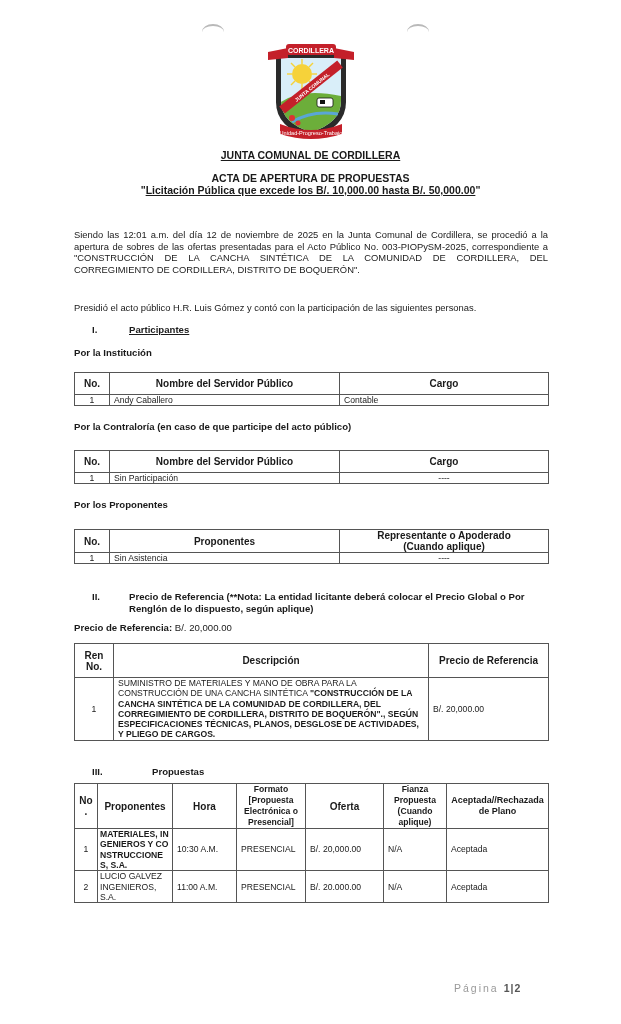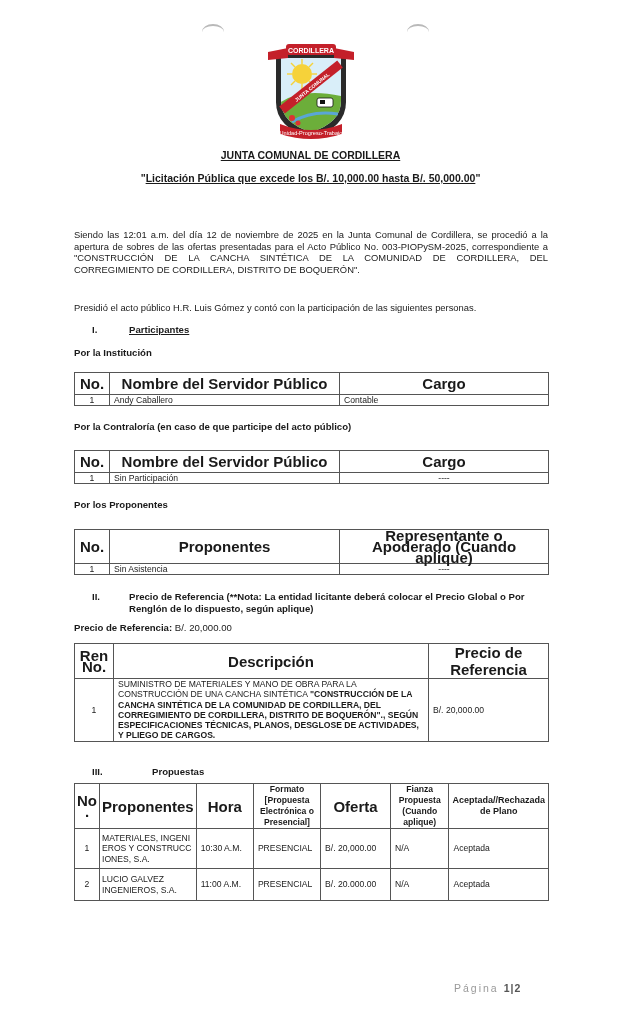--- a/index.html
+++ b/index.html
@@ -10,21 +10,21 @@
   .logo { position:absolute; left:262px; top:40px; width:98px; height:100px; }
   .center { position:absolute; left:0; width:621px; text-align:center; }
   .title1 { top:149px; font-size:10.5px; font-weight:bold; text-decoration:underline; }
   .title2 { top:172px; font-size:10.5px; font-weight:bold; line-height:12px; }
   .u { text-decoration:underline; }
   .para { position:absolute; left:74px; width:474px; font-size:9.4px; line-height:11.6px; text-align:justify; }
   .sec { position:absolute; font-size:9.6px; font-weight:bold; }
   .sub { position:absolute; left:74px; font-size:9.6px; font-weight:bold; }
   table { position:absolute; border-collapse:collapse; font-size:8.6px; }
   td, th { border:1px solid #555; padding:0 4px; vertical-align:middle; }
-  th { font-weight:bold; font-size:15px; text-align:center; }
+  th { font-weight:bold; font-size:10px; text-align:center; }
   .c { text-align:center; }
   .footer { position:absolute; left:454px; top:982px; font-size:10.5px; color:#999; letter-spacing:2px; }
   .footer b { color:#555; letter-spacing:1px; }
 </style>
 </head>
 <body>
 
 <div class="hole" style="left:202px; top:24px;"></div>
 <div class="hole" style="left:407px; top:24px;"></div>
 
@@ -55,20 +55,21 @@
     <path d="M92 12 L72 8 L72 18 L92 20 Z" fill="#c4202a"></path>
     <rect x="24" y="4" width="50" height="11" rx="3" fill="#c4202a"></rect>
     <text x="49" y="12.5" font-size="7" fill="#fff" text-anchor="middle" font-family="Liberation Sans, sans-serif" font-weight="bold">CORDILLERA</text>
     <path d="M18 84 Q49 96 80 84 L80 94 Q49 104 18 94 Z" fill="#c4202a"></path>
     <text x="49" y="95" font-size="5.6" fill="#fff" text-anchor="middle" font-family="Liberation Sans, sans-serif">Unidad-Progreso-Trabajo</text>
   </svg>
 </div>
 
 <div class="center title1">JUNTA COMUNAL DE CORDILLERA</div>
 <div class="center title2">
+  <div>ACTA DE APERTURA DE PROPUESTAS</div>
   <div><span>"</span><span class="u">Licitación Pública que excede los B/. 10,000.00 hasta B/. 50,000.00</span><span>"</span></div>
 </div>
 
 <div class="para" style="top:229px;">Siendo las 12:01 a.m. del día 12 de noviembre de 2025 en la Junta Comunal de Cordillera, se procedió a la apertura de sobres de las ofertas presentadas para el Acto Público No. 003-PIOPySM-2025, correspondiente a "CONSTRUCCIÓN DE LA CANCHA SINTÉTICA DE LA COMUNIDAD DE CORDILLERA, DEL CORREGIMIENTO DE CORDILLERA, DISTRITO DE BOQUERÓN".</div>
 <div class="para" style="top:302px;">Presidió el acto público H.R. Luis Gómez y contó con la participación de las siguientes personas.</div>
 
 <div class="sec" style="left:92px; top:324px;">I.</div>
 <div class="sec" style="left:129px; top:324px;text-decoration:underline;">Participantes</div>
 
 <div class="sub" style="top:347px;">Por la Institución</div>
@@ -148,21 +149,21 @@
     <th style="width:18px; padding:0 2px;">No .</th>
     <th style="width:70px; padding:0 2px;">Proponentes</th>
     <th style="width:55px;">Hora</th>
     <th style="width:62px; font-size:8.6px; padding:0 3px;">Formato [Propuesta Electrónica o Presencial]</th>
     <th style="width:69px;">Oferta</th>
     <th style="width:56px; font-size:8.6px; padding:0 3px;">Fianza Propuesta (Cuando aplique)</th>
     <th style="font-size:9px; padding:0 3px;">Aceptada//Rechazada de Plano</th>
   </tr>
   <tr style="height:40px; line-height:10.3px;">
     <td class="c">1</td>
-    <td style="word-break:break-all; padding:0 2px;">MATERIALES, INGENIEROS Y CONSTRUCCIONES, S.A.</td>
+    <td style="word-break:break-all; padding:0 2px;font-weight:bold;">MATERIALES, INGENIEROS Y CONSTRUCCIONES, S.A.</td>
     <td>10:30 A.M.</td>
     <td>PRESENCIAL</td>
     <td>B/. 20,000.00</td>
     <td>N/A</td>
     <td>Aceptada</td>
   </tr>
   <tr style="height:32px; line-height:10.3px;">
     <td class="c">2</td>
     <td style="padding:0 2px;">LUCIO GALVEZ INGENIEROS, S.A.</td>
     <td>11:00 A.M.</td>

